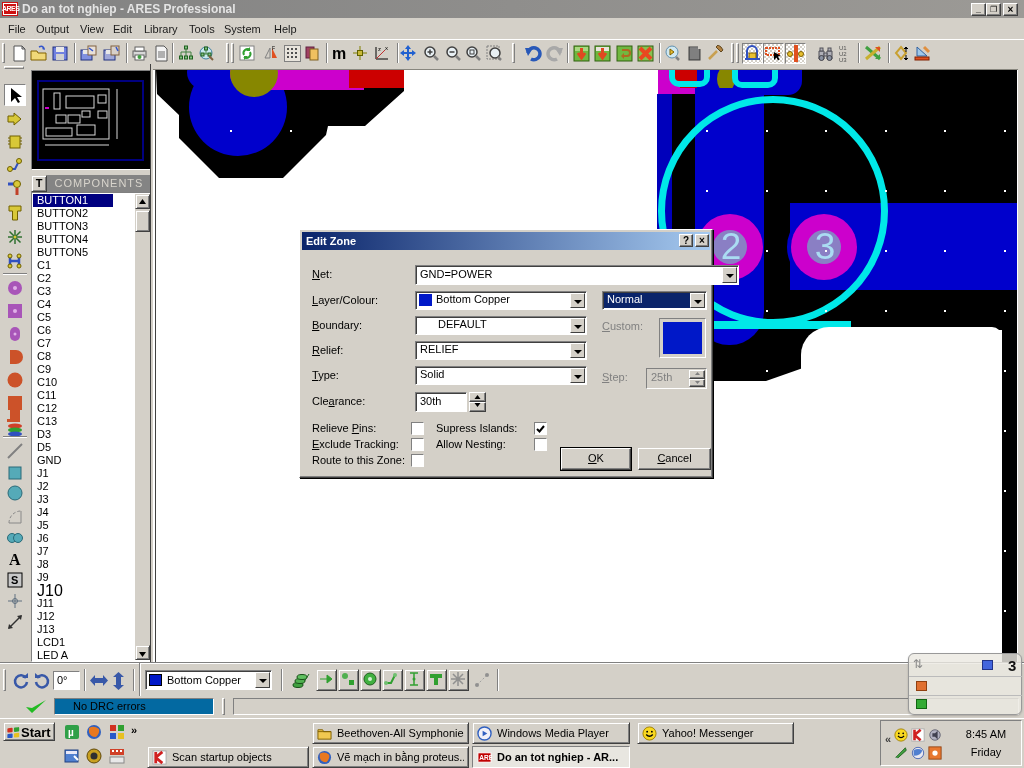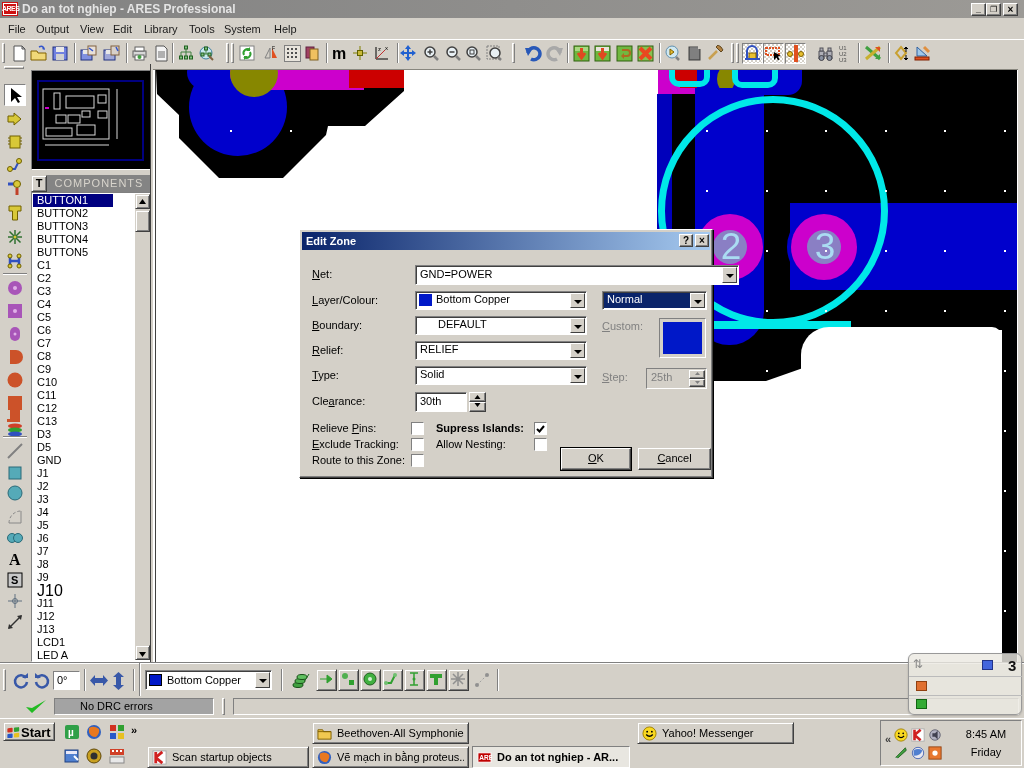--- a/index.html
+++ b/index.html
@@ -665,21 +665,21 @@
         <circle cx="4" cy="14" r="2" fill="#909090"></circle>
         <circle cx="14" cy="4" r="2" fill="#909090"></circle>
       </svg></div>
     <div class="vsep" style="left:497px;top:6px;height:22px;"></div>
   </div>
 
 <div class="abs" style="left:0;top:696px;width:1024px;height:22px;background:#d4d0c8;" id="drcrow">
   <svg class="abs" style="left:24px;top:2px;" width="24" height="18" viewBox="0 0 24 18">
       <path d="M2 9 L8 15 L22 2 L8 10 Z" fill="#22bb22"></path>
     </svg>
-  <div class="abs sunkenl" style="left:54px;top:2px;width:160px;height:17px;background:#a3a3a3;line-height:15px;padding-left:25px;">No DRC errors</div>
+  <div class="abs sunkenl" style="left:54px;top:2px;width:160px;height:17px;background:#0369a1;line-height:15px;padding-left:18px;">No DRC errors</div>
   <div class="hgrip" style="left:222px;top:2px;height:17px;"></div>
   <div class="abs sunkenl" style="left:233px;top:2px;width:786px;height:17px;"></div>
 </div>
 
 <div class="abs" style="left:0;top:718px;width:1024px;height:50px;background:#d4d0c8;border-top:1px solid #fff;" id="taskbar">
     <div class="abs raised2" style="left:3px;top:3px;width:52px;height:19px;background:#d4d0c8;">
       <svg class="abs" style="left:2px;top:1px;" width="15" height="14" viewBox="0 0 16 16">
         <g transform="skewY(-6) translate(0,2)">
           <rect x="1" y="3" width="6" height="5" rx="1" fill="#d03020"></rect>
           <rect x="8.5" y="3" width="6" height="5" rx="1" fill="#30a030"></rect>
@@ -719,20 +719,27 @@
       <rect x="7" y="2" width="2" height="2" fill="#fff"></rect>
       <rect x="11" y="2" width="2" height="2" fill="#fff"></rect>
     </svg>
     <div class="abs" style="left:131px;top:5px;font-weight:bold;color:#000;">»</div>
     <div class="abs raised2" style="left:312px;top:3px;width:157px;height:22px;background:#d4d0c8;">
       <svg class="abs" style="left:4px;top:3px;" width="15" height="15" viewBox="0 0 16 16">
         <path d="M1 4 h5 l1 2 h8 v8 h-14 z" fill="#f0c850" stroke="#806000"></path>
         <path d="M1 6 h14" stroke="#806000"></path>
       </svg>
       <span class="abs" style="left:24px;top:4px;white-space:nowrap;overflow:hidden;max-width:127px;display:inline-block;">Beethoven-All Symphonies</span>
+    </div>
+    <div class="abs raised2" style="left:472px;top:3px;width:158px;height:22px;background:#d4d0c8;">
+      <svg class="abs" style="left:4px;top:3px;" width="15" height="15" viewBox="0 0 16 16">
+        <circle cx="8" cy="8" r="7" fill="#f0f0f8" stroke="#3060c0" stroke-width="1.5"></circle>
+        <path d="M6 5 l5 3 -5 3 z" fill="#3060c0"></path>
+      </svg>
+      <span class="abs" style="left:24px;top:4px;white-space:nowrap;overflow:hidden;max-width:128px;display:inline-block;">Windows Media Player</span>
     </div>
     <div class="abs raised2" style="left:637px;top:3px;width:157px;height:22px;background:#d4d0c8;">
       <svg class="abs" style="left:4px;top:3px;" width="15" height="15" viewBox="0 0 16 16">
         <circle cx="8" cy="8" r="7" fill="#f8d820" stroke="#a08000"></circle>
         <circle cx="5.5" cy="6" r="1" fill="#000"></circle>
         <circle cx="10.5" cy="6" r="1" fill="#000"></circle>
         <path d="M4.5 9 q3.5 4 7 0" stroke="#000" stroke-width="1.5" fill="none"></path>
       </svg>
       <span class="abs" style="left:24px;top:4px;white-space:nowrap;overflow:hidden;max-width:127px;display:inline-block;">Yahoo! Messenger</span>
     </div>
@@ -861,21 +868,21 @@
     <div class="abs" style="left:169px;top:162px;width:17px;height:20px;">
         <div class="raised" style="height:10px;background:#d4d0c8;text-align:center;"><svg width="7" height="6" viewBox="0 0 7 6" style="vertical-align:top;margin-top:2px;">
             <path d="M3.5 0 L6.5 4 L0.5 4 Z" fill="#000"></path>
           </svg></div>
         <div class="raised" style="height:10px;background:#d4d0c8;text-align:center;"><svg width="7" height="6" viewBox="0 0 7 6" style="vertical-align:top;">
             <path d="M3.5 4 L6.5 0 L0.5 0 Z" fill="#000"></path>
           </svg></div>
       </div>
     <span class="abs" style="left:12px;top:192px;">Relieve <u>P</u>ins:</span>
     <div class="abs sunkenl cbx" style="left:111px;top:192px;"></div>
-    <span class="abs" style="left:136px;top:192px;font-weight:bold;">Supress Islands:</span>
+    <span class="abs" style="left:136px;top:192px;">Supress Islands:</span>
     <div class="abs sunkenl cbx" style="left:234px;top:192px;"><svg width="9" height="9" viewBox="0 0 9 9">
           <path d="M1 4 L3.5 6.5 L8 1" stroke="#000" stroke-width="2" fill="none"></path>
         </svg></div>
     <span class="abs" style="left:12px;top:208px;"><u>E</u>xclude Tracking:</span>
     <div class="abs sunkenl cbx" style="left:111px;top:208px;"></div>
     <span class="abs" style="left:136px;top:208px;">Allow Nesting:</span>
     <div class="abs sunkenl cbx" style="left:234px;top:208px;"></div>
     <span class="abs" style="left:12px;top:224px;">Route to this Zone:</span>
     <div class="abs sunkenl cbx" style="left:111px;top:224px;"></div>
     <div class="abs" style="left:260px;top:217px;width:72px;height:24px;background:#000;padding:1px;">

